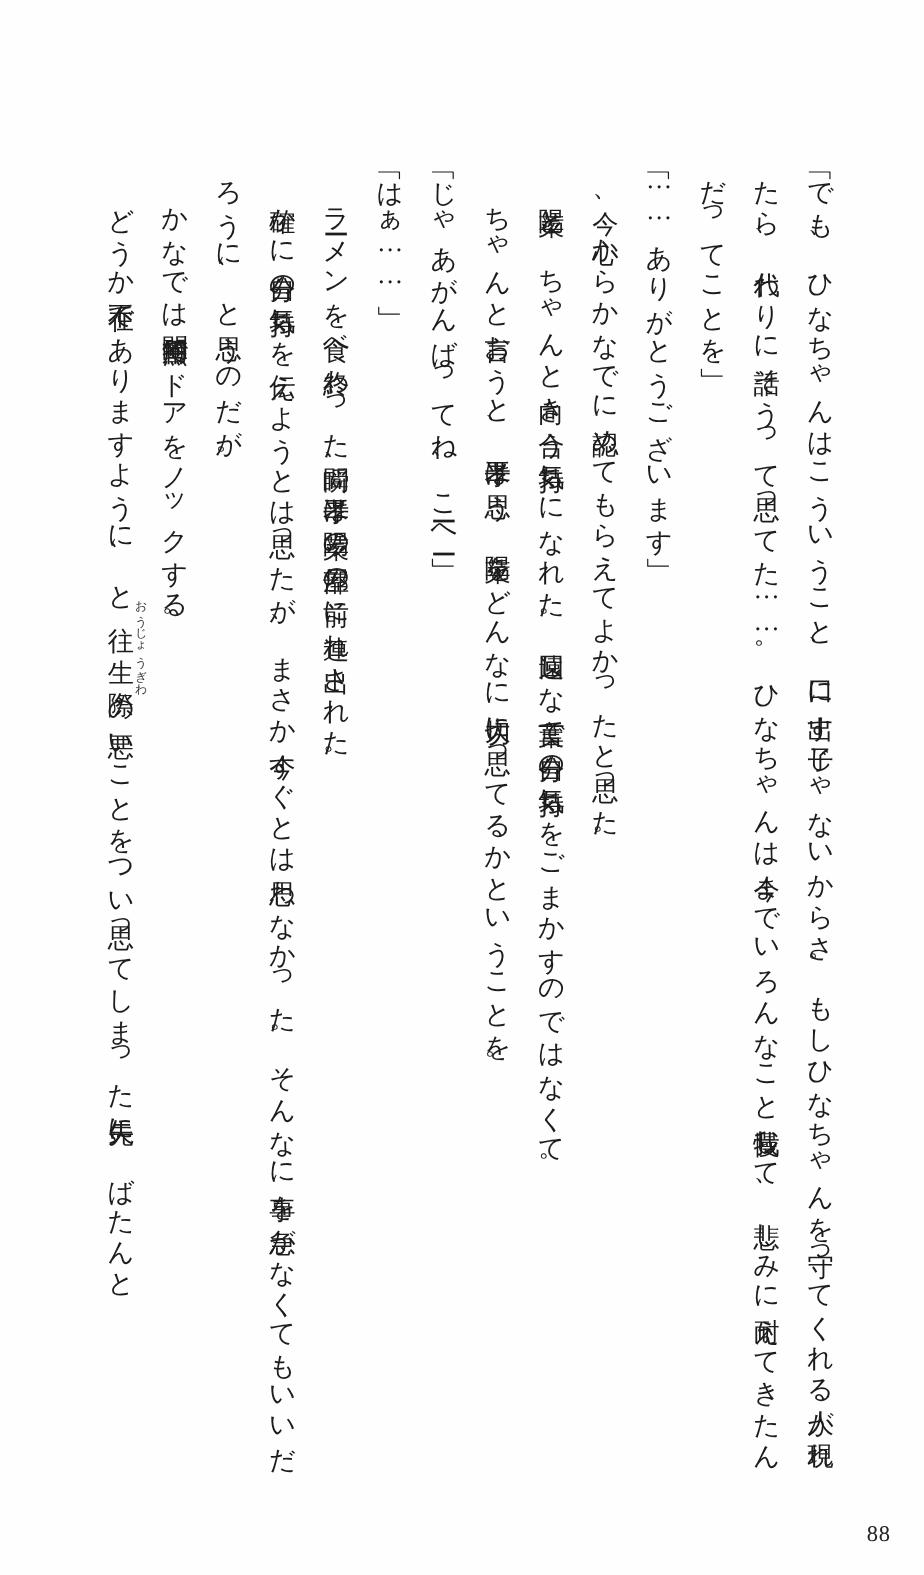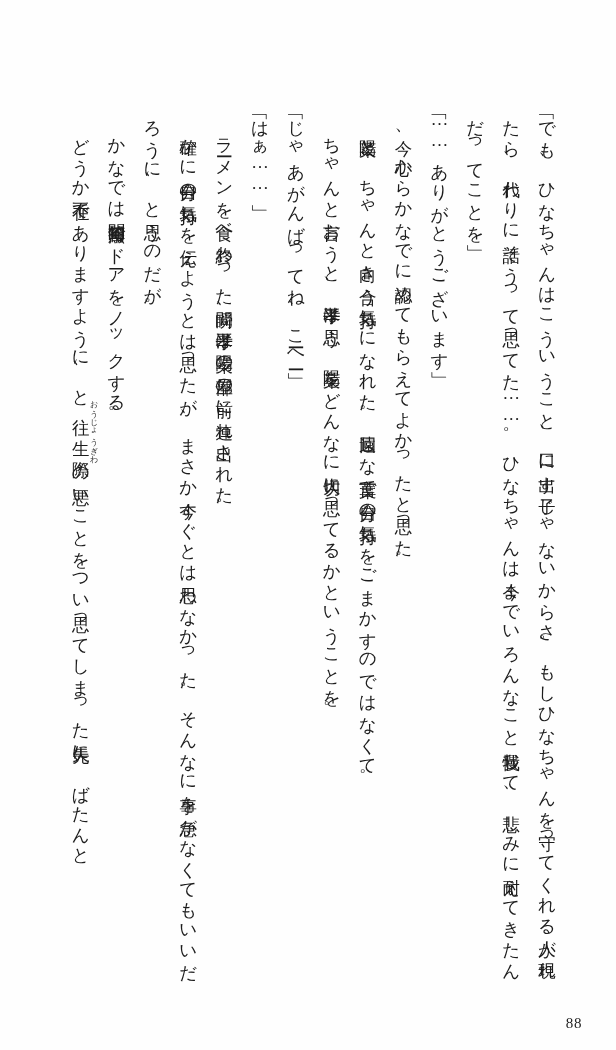--- a/index.html
+++ b/index.html
@@ -57,21 +57,21 @@
   }
   rt {
     font-size: 8px;
     letter-spacing: 0;
     color: #333;
   }
 
   .page-number {
     position: absolute;
     bottom: 18px;
-    right: 34px;
+    right: 22px;
     font-size: 15px;
     font-family: "Liberation Serif", "DejaVu Serif", serif;
     color: #222;
     letter-spacing: 0.04em;
   }
 </style>
 </head>
 <body>
 
 <div class="page">

